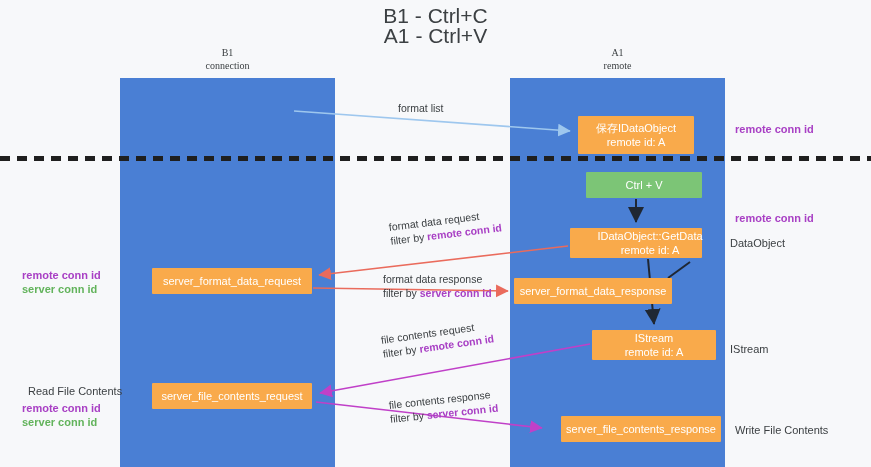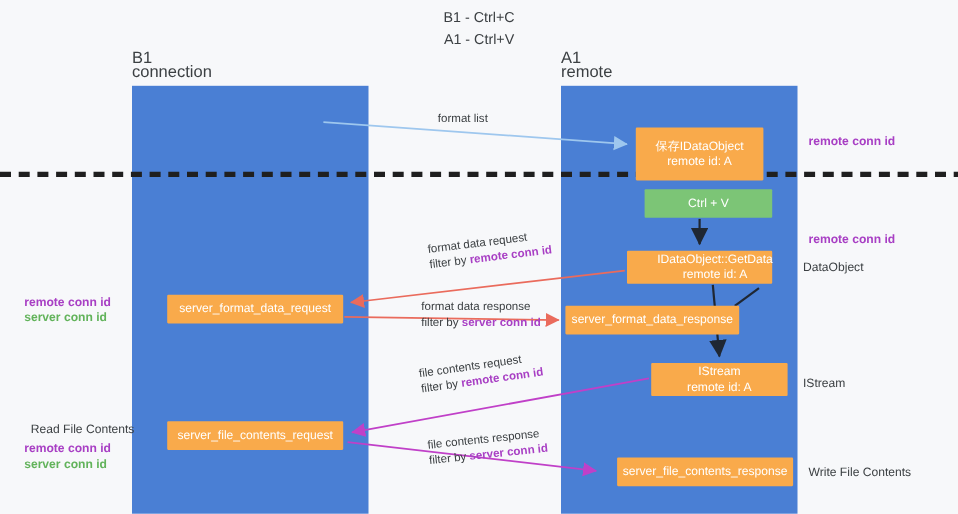--- a/index.html
+++ b/index.html
@@ -11,47 +11,47 @@
     overflow:hidden;
     position:relative;
   }
   #stage{position:absolute;left:0;top:0;width:871px;height:467px;}
 
   .lane{position:absolute;background:#4a7fd4;}
   .lane-b1{left:120px;top:78px;width:215px;height:389px;}
   .lane-a1{left:510px;top:78px;width:215px;height:389px;}
 
   .lane-head{
-    position:absolute;text-align:left;color:#3c4043;
-    font-size:15px;line-height:13px;
+    position:absolute;text-align:center;color:#3c4043;
+    font-size:10px;line-height:13px;font-family:Liberation Serif, serif;
   }
   .lane-head .l1{display:block;}
   .lane-head .l2{display:block;}
   .head-b1{left:120px;top:46px;width:215px;}
   .head-a1{left:510px;top:46px;width:215px;}
 
   .title{
     position:absolute;left:0;top:6px;width:871px;text-align:center;
-    color:#3c4043;font-size:13px;line-height:20px;
+    color:#3c4043;font-size:21px;line-height:20px;
   }
   .title span{display:block;}
 
   .node{
     position:absolute;box-sizing:border-box;
     display:flex;align-items:center;justify-content:center;
     flex-direction:column;
     color:#ffffff;font-size:11px;line-height:14px;text-align:center;
     border-radius:1px;
   }
   .node.green{background:#7cc576;}
   .node.orange{background:#f9aa4b;}
   .node .ln{display:block;}
 
   .n-ctrlc{left:160px;top:95px;width:133px;height:28px;}
-  .n-save{left:578px;top:116px;width:116px;height:48px;}
+  .n-save{left:578px;top:116px;width:116px;height:38px;}
   .n-ctrlv{left:586px;top:172px;width:116px;height:26px;}
   .n-getdata{left:570px;top:228px;width:132px;height:30px;padding-left:28px;}
   .n-sfdreq{left:152px;top:268px;width:160px;height:26px;}
   .n-sfdres{left:514px;top:278px;width:158px;height:26px;}
   .n-istream{left:592px;top:330px;width:124px;height:30px;}
   .n-sfcreq{left:152px;top:383px;width:160px;height:26px;}
   .n-sfcres{left:548px;top:416px;width:160px;height:26px;margin-left:13px;}
 
   .side-label{
     position:absolute;color:#3c4043;font-size:11px;line-height:14px;

